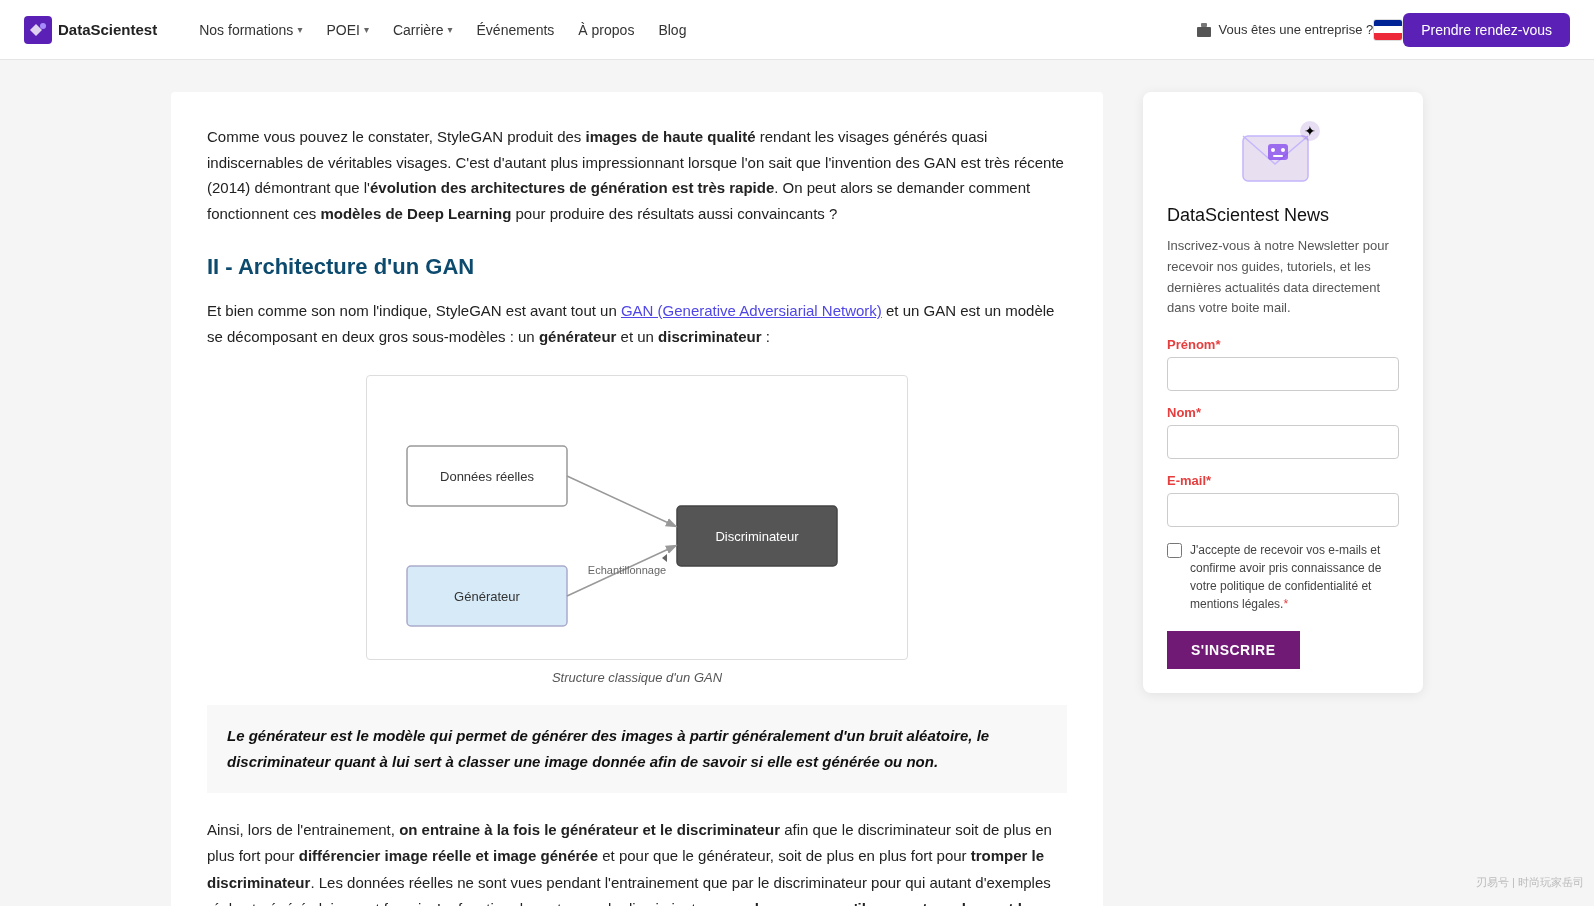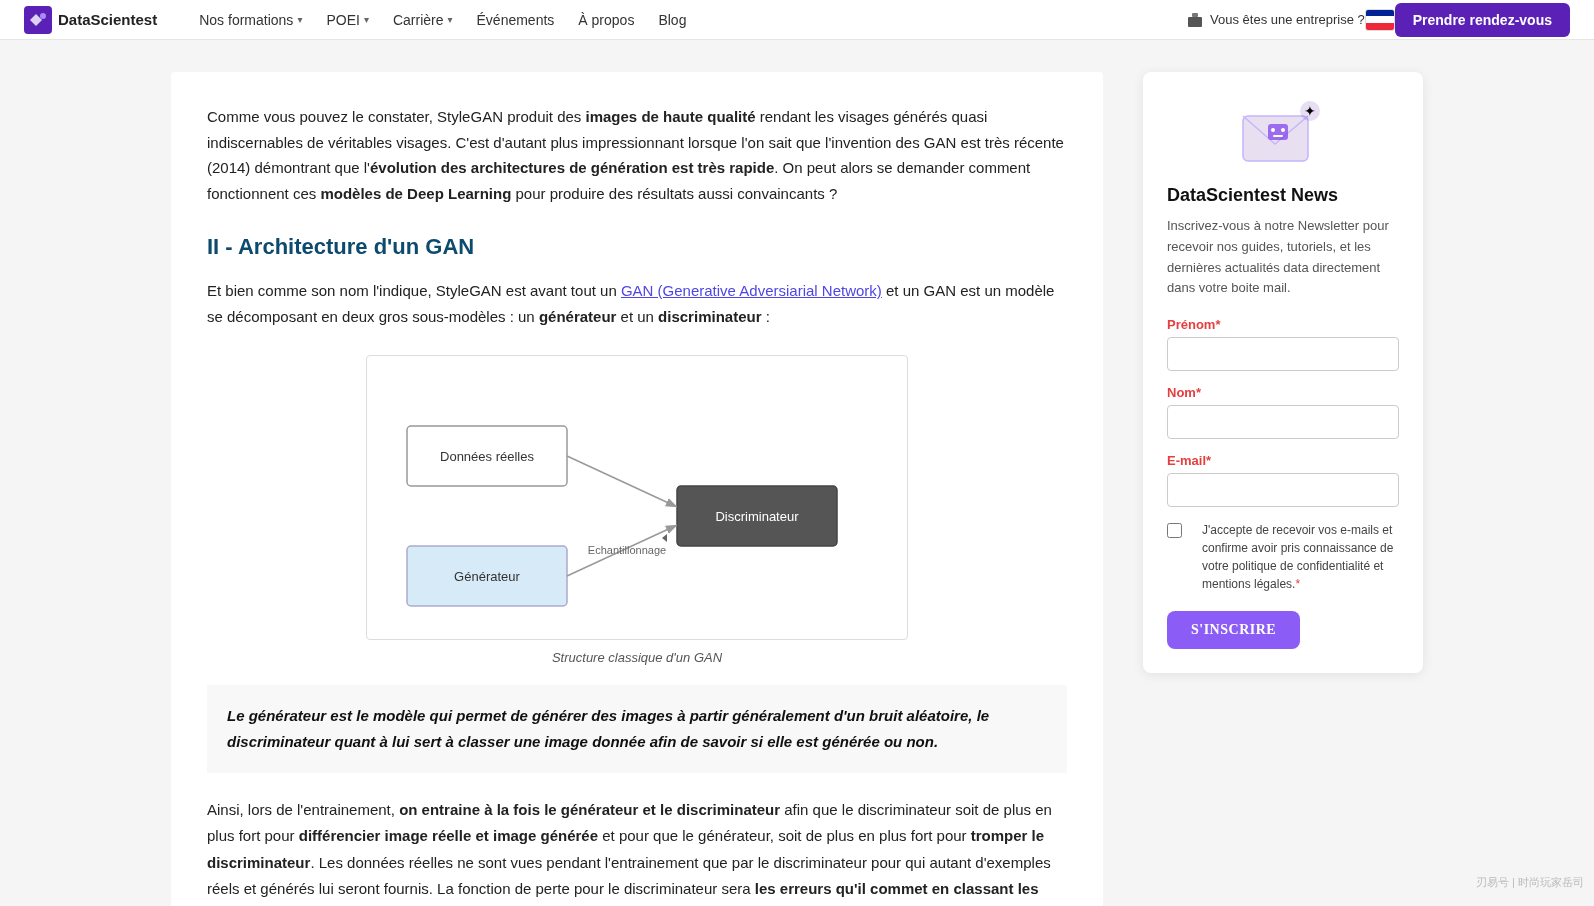--- a/index.html
+++ b/index.html
@@ -2,21 +2,21 @@
 <html><head>
   <meta charset="utf-8">
   <style>
     * { box-sizing: border-box; margin: 0; padding: 0; }
     body { font-family: -apple-system, BlinkMacSystemFont, 'Segoe UI', Arial, sans-serif; background: #f5f5f5; font-size: 15px; color: #222; }
 
     
     nav {
       background: #fff;
       border-bottom: 1px solid #e5e5e5;
-      height: 40px;
+      height: 60px;
       display: flex;
       align-items: center;
       padding: 0 24px;
       position: sticky;
       top: 0;
       z-index: 100;
       gap: 0;
     }
     .nav-logo {
       display: flex;
@@ -81,21 +81,21 @@
     .flag-blue { background: #002395; flex: 1; }
     .flag-white { background: #fff; flex: 1; }
     .flag-red { background: #ED2939; flex: 1; }
     .nav-cta {
       background: #5b21b6;
       color: #fff;
       border: none;
       border-radius: 6px;
       padding: 9px 18px;
       font-size: 14px;
-      font-weight: 700;
+      font-weight: 400;
       cursor: pointer;
       white-space: nowrap;
     }
 
     
     .page-wrapper {
       display: flex;
       max-width: 1300px;
       margin: 0 auto;
       padding: 32px 24px;
@@ -187,21 +187,21 @@
       padding: 24px;
       box-shadow: 0 2px 12px rgba(0,0,0,0.08);
     }
     .sidebar-illustration {
       display: flex;
       justify-content: center;
       margin-bottom: 14px;
     }
     .sidebar-title {
       font-size: 18px;
-      font-weight: 700;
+      font-weight: 400;
       color: #111;
       margin-bottom: 10px;
       text-align: left;
     }
     .sidebar-desc {
       font-size: 13px;
       color: #555;
       line-height: 1.6;
       margin-bottom: 18px;
     }
@@ -219,50 +219,49 @@
       border-radius: 4px;
       padding: 8px 10px;
       font-size: 14px;
       margin-bottom: 14px;
       outline: none;
       color: #222;
     }
     .form-checkbox-row {
       display: flex;
       align-items: flex-start;
-      gap: 20px;
+      gap: 8px;
       margin-bottom: 18px;
     }
     .form-checkbox {
       width: 15px;
       height: 15px;
       margin-top: 2px;
       flex-shrink: 0;
       cursor: pointer;
       border: 1px solid #aaa;
       border-radius: 2px;
       appearance: auto;
     }
     .form-checkbox-label {
       font-size: 12px;
       color: #444;
       line-height: 1.5;
     }
     .sidebar-submit {
-      background: #8b5cf6;
+      background: #701a75;
       color: #fff;
       border: none;
-      border-radius: 8px;
+      border-radius: 0;
       padding: 11px 24px;
       font-size: 14px;
       font-weight: 700;
       letter-spacing: 0.5px;
       cursor: pointer;
       width: auto;
-      font-family: Liberation Serif, serif;
     }
 
     
     .watermark {
       position: fixed;
       bottom: 16px;
       right: 10px;
       font-size: 11px;
       color: #bbb;
       pointer-events: none;

